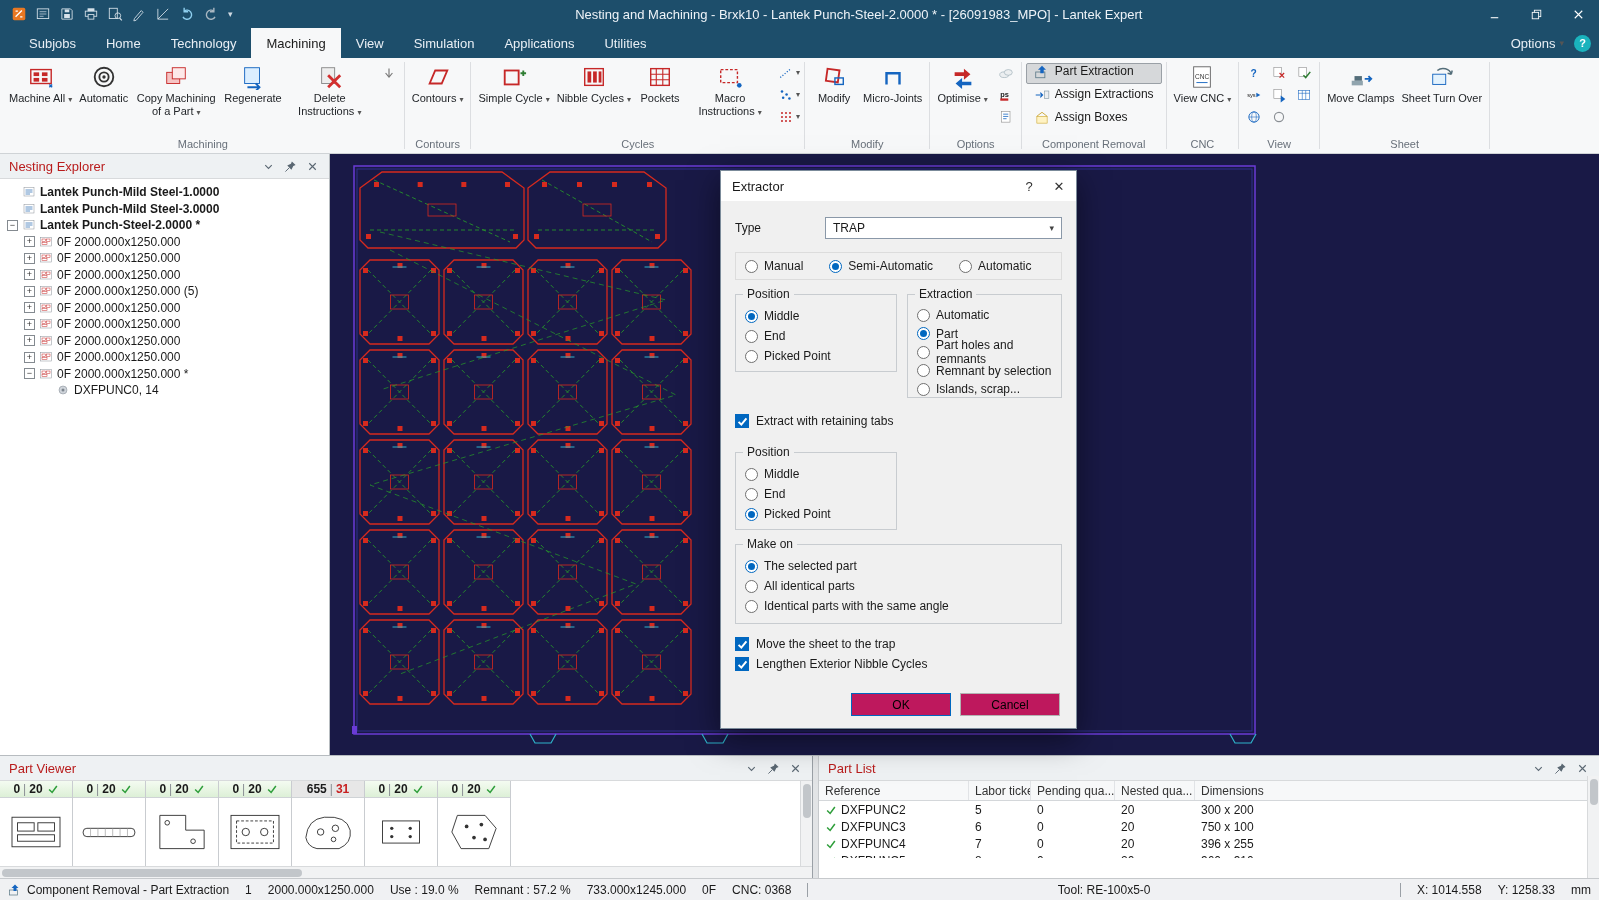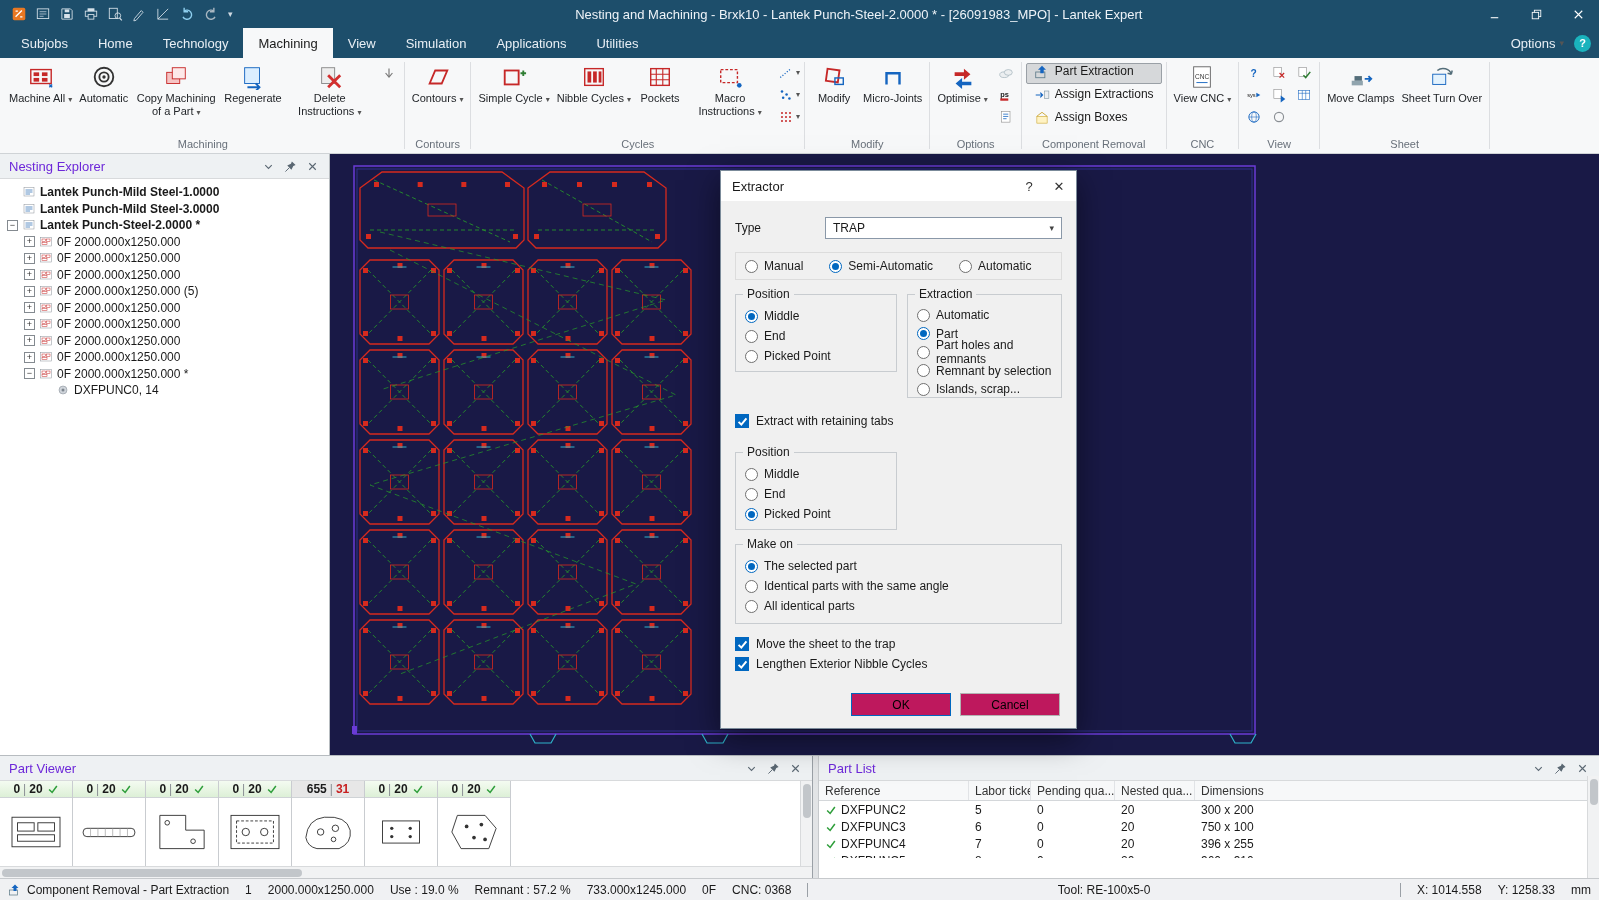--- a/index.html
+++ b/index.html
@@ -10,21 +10,21 @@
   .titlebar{height:28px;background:#1d4e6b;display:flex;align-items:center;color:#e9eff5}
   .qa{display:flex;align-items:center;gap:6px;padding:0 10px}
   .qa-btn{width:18px;height:18px;display:flex;align-items:center;justify-content:center}
   .qa-caret{font-size:9px;color:#cfd9e1;padding:0 2px}
   .tb-title{flex:1;text-align:center;font-size:13px;color:#eef3f8;white-space:nowrap;overflow:hidden}
   .win-controls{display:flex}
   .win-btn{width:42px;height:28px;display:flex;align-items:center;justify-content:center}
 
   
   .menubar{height:30px;background:#1d4e6b;display:flex;align-items:stretch;color:#e9eff5}
-  .menu-tabs{display:flex;padding-left:6px}
+  .menu-tabs{display:flex;padding-left:14px}
   .menu-tab{padding:0 15px;display:flex;align-items:center;font-size:13px;cursor:default}
   .menu-tab.active{background:#f7f8f9;color:#1a1a1a}
   .menu-right{margin-left:auto;display:flex;align-items:center;gap:10px;padding-right:8px}
   .options-btn{font-size:13px;display:flex;align-items:center;gap:4px}
   .options-btn .caret{font-size:9px}
   .help-circle{width:17px;height:17px;border-radius:50%;background:#1ab3bd;color:#fff;font-size:11px;font-weight:bold;display:flex;align-items:center;justify-content:center}
 
   
   .ribbon{height:96px;background:#f7f8f9;border-bottom:1px solid #cfd3d6;display:flex;align-items:stretch;padding:0 2px;overflow:hidden}
   .rb-group{display:flex;flex-direction:column}
@@ -38,21 +38,21 @@
   .rb-col{display:flex;flex-direction:column;gap:3px;margin-left:3px;padding-top:2px}
   .rb-small{min-width:22px;height:19px;display:flex;align-items:center;justify-content:center;gap:2px;border-radius:2px}
   .rb-rows{display:flex;flex-direction:column;gap:2px;padding-top:2px}
   .rb-row{display:flex;align-items:flex-start;gap:5px;height:21px;padding:0 7px;font-size:12px;border:1px solid transparent;border-radius:2px;white-space:nowrap}
   .rb-row.active{background:#d6d8da;border-color:#9aa0a6}
   .rb-grid{display:grid;grid-template-columns:repeat(3,22px);gap:3px;padding-top:2px}
 
   
   .main{display:flex;height:601px}
   .explorer{width:330px;border-right:1px solid #b7bcc0;display:flex;flex-direction:column;background:#fff}
-  .panel-header{height:25px;background:#eef1f3;border-bottom:1px solid #d8dadc;display:flex;align-items:center;padding:0 9px;color:#6d28d9;font-size:13px}
+  .panel-header{height:25px;background:#eef1f3;border-bottom:1px solid #d8dadc;display:flex;align-items:center;padding:0 9px;color:#b91c1c;font-size:13px}
   .ph-icons{margin-left:auto;display:flex;gap:7px;align-items:center}
   .ph-ico{width:15px;height:15px;display:flex;align-items:center;justify-content:center}
   .tree{flex:1;overflow:hidden;padding:5px 2px;font-size:12px}
   .tree-row{height:16.5px;display:flex;align-items:center;gap:4px;white-space:nowrap}
   .expander{width:11px;height:11px;border:1px solid #848a90;background:#fff;font-size:9px;line-height:9px;text-align:center;color:#333;flex:none}
   .expander.none{border:none;background:transparent}
   .tree-ico{flex:none}
   .tree-label.bold{font-weight:bold}
 
   .canvas{flex:1;background:#191946;position:relative;overflow:hidden}
@@ -1121,25 +1121,25 @@
       <span class="group-title">Make on</span>
       <div>
           <label class="radio-row">
             <span class="rb-circle sel">
               <i></i>
             </span>
             <span>The selected part</span>
           </label>
           <label class="radio-row">
             <span class="rb-circle"></span>
-            <span>Identical parts with the same angle</span>
+            <span>All identical parts</span>
           </label>
           <label class="radio-row">
             <span class="rb-circle"></span>
-            <span>All identical parts</span>
+            <span>Identical parts with the same angle</span>
           </label>
         </div>
     </div>
 
     <div class="check-row mid">
       <span class="cb">
           <svg viewBox="0 0 28 28" width="11" height="11">
             <path d="M4 15 L11 22 L24 6" stroke="#fff" stroke-width="5" fill="none"></path>
           </svg>
         </span>

